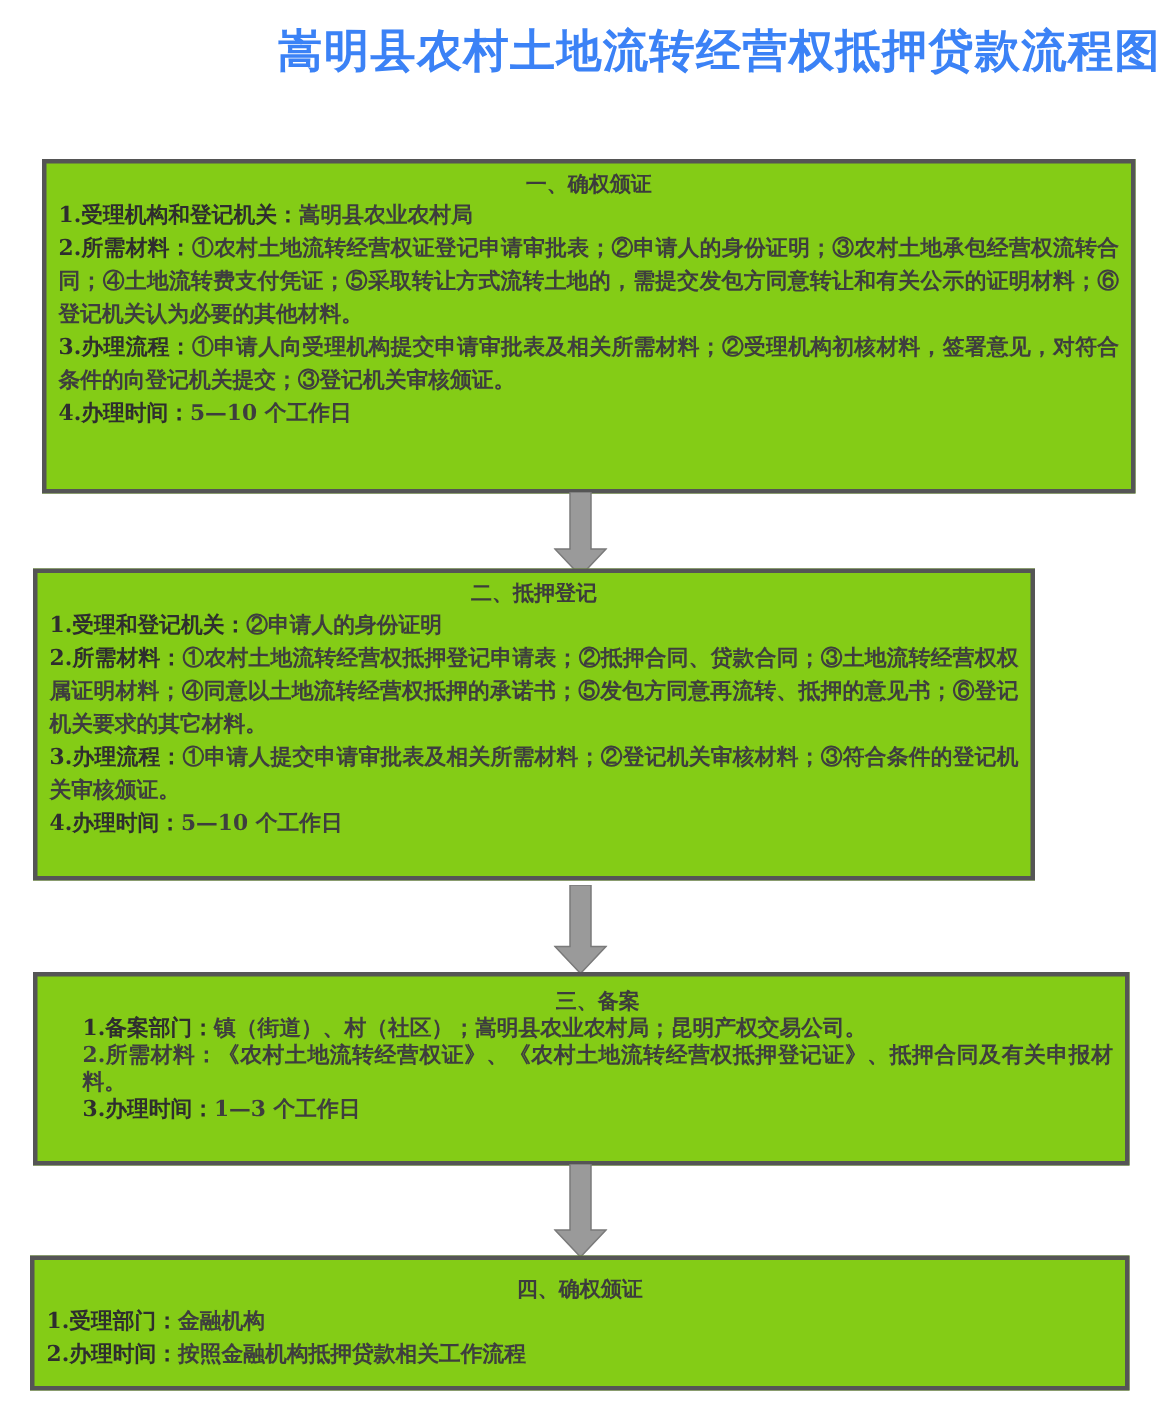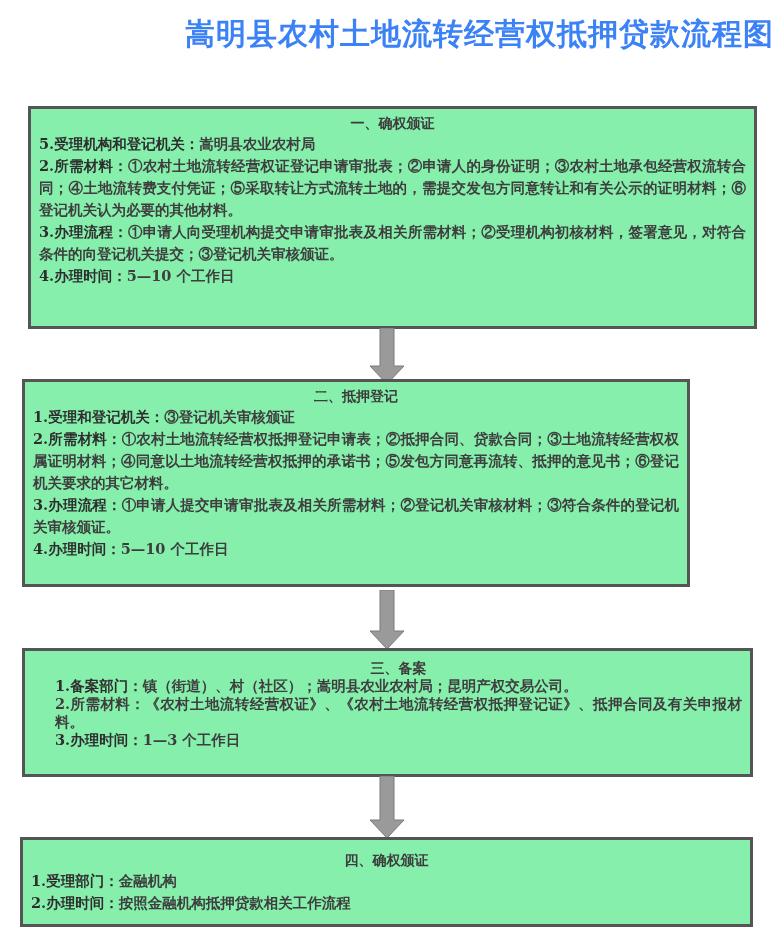--- a/index.html
+++ b/index.html
@@ -8,21 +8,21 @@
     background:#ffffff; color:#3a3a3a;
     font-family: "DejaVu Serif", "Liberation Serif", serif;
   }
   .title {
     position:absolute; left:0; top:14px; width:774px; text-align:right;
     font-size:30px; font-weight:bold; letter-spacing:1px; color:#3b82f6;
     font-family: "DejaVu Serif", "Liberation Serif", serif;
   }
   .box {
     position:absolute; box-sizing:border-box;
-    border:3px solid #555555; background:#86efac;
+    border:3px solid #555555; background:#84cc16;
     padding:4px 8px 0 8px;
   }
   .box-heading {
     text-align:center; font-size:14px; font-weight:bold; color:#3c3c3c;
     line-height:20px;
   }
   .item { font-size:14.5px; line-height:22px; color:#3e3e3e; text-align:justify; }
   .item .lbl { font-weight:bold; color:#2e2e2e; }
   .item .txt { font-weight:bold; }
   .box.tight .item { line-height:17px; }
@@ -30,35 +30,35 @@
   .arrow { position:absolute; width:36px; }
   .arrow svg { display:block; }
 </style>
 </head>
 <body>
 
 <div class="title">嵩明县农村土地流转经营权抵押贷款流程图</div>
 
 <div class="box" style="left:28px; top:106px; width:729px; height:223px;">
   <div class="box-heading">一、确权颁证</div>
-  <div class="item"><span class="lbl">5.受理机构和登记机关：</span><span class="txt">嵩明县农业农村局</span></div>
+  <div class="item"><span class="lbl">1.受理机构和登记机关：</span><span class="txt">嵩明县农业农村局</span></div>
   <div class="item"><span class="lbl">2.所需材料：</span><span class="txt">①农村土地流转经营权证登记申请审批表；②申请人的身份证明；③农村土地承包经营权流转合同；④土地流转费支付凭证；⑤采取转让方式流转土地的，需提交发包方同意转让和有关公示的证明材料；⑥登记机关认为必要的其他材料。</span></div>
   <div class="item"><span class="lbl">3.办理流程：</span><span class="txt">①申请人向受理机构提交申请审批表及相关所需材料；②受理机构初核材料，签署意见，对符合条件的向登记机关提交；③登记机关审核颁证。</span></div>
   <div class="item"><span class="lbl">4.办理时间：</span><span class="txt">5—10 个工作日</span></div>
 </div>
 
 <div class="arrow" style="left:369px; top:328px; height:56px;">
   <svg width="36" height="56" viewBox="0 0 36 56">
     <polygon points="11,0 25,0 25,38 35,38 18,56 1,38 11,38" fill="#9a9a9a" stroke="#7a7a7a" stroke-width="1"></polygon>
   </svg>
 </div>
 
 <div class="box" style="left:22px; top:379px; width:668px; height:208px;">
   <div class="box-heading">二、抵押登记</div>
-  <div class="item"><span class="lbl">1.受理和登记机关：</span><span class="txt">③登记机关审核颁证</span></div>
+  <div class="item"><span class="lbl">1.受理和登记机关：</span><span class="txt">②申请人的身份证明</span></div>
   <div class="item"><span class="lbl">2.所需材料：</span><span class="txt">①农村土地流转经营权抵押登记申请表；②抵押合同、贷款合同；③土地流转经营权权属证明材料；④同意以土地流转经营权抵押的承诺书；⑤发包方同意再流转、抵押的意见书；⑥登记机关要求的其它材料。</span></div>
   <div class="item"><span class="lbl">3.办理流程：</span><span class="txt">①申请人提交申请审批表及相关所需材料；②登记机关审核材料；③符合条件的登记机关审核颁证。</span></div>
   <div class="item"><span class="lbl">4.办理时间：</span><span class="txt">5—10 个工作日</span></div>
 </div>
 
 <div class="arrow" style="left:369px; top:590px; height:59px;">
   <svg width="36" height="59" viewBox="0 0 36 59">
     <polygon points="11,0 25,0 25,41 35,41 18,59 1,41 11,41" fill="#9a9a9a" stroke="#7a7a7a" stroke-width="1"></polygon>
   </svg>
 </div>

